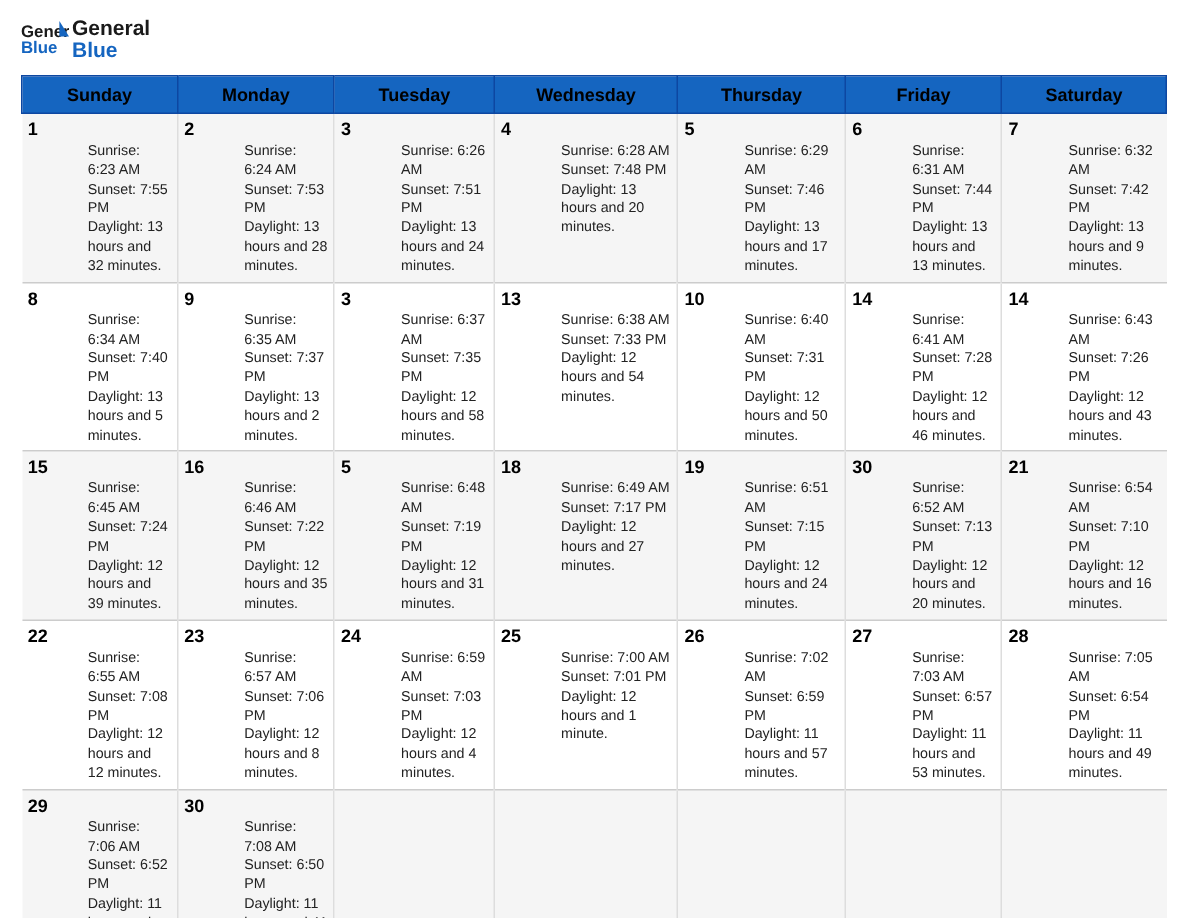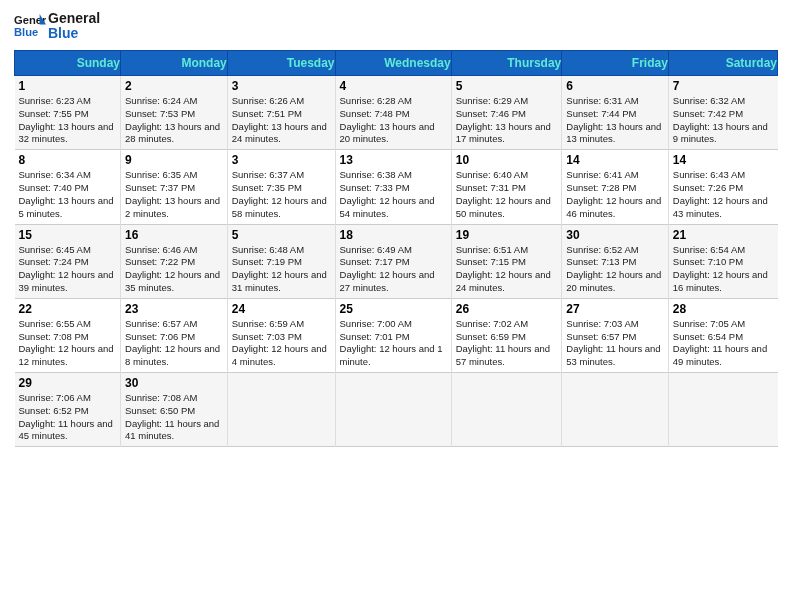--- a/index.html
+++ b/index.html
@@ -41,23 +41,23 @@
       font-size: 14px;
       color: #444;
     }
     table {
       width: 100%;
       border-collapse: collapse;
       font-size: 9.5px;
     }
     thead tr th {
       background-color: #1565c0;
-      color: #5eead4;
-      padding: 5px 0;
-      text-align: right;
+      color: #000000;
+      padding: 5px 20px;
+      text-align: center;
       font-size: 12px;
       font-weight: bold;
       border: 1px solid #0d47a1;
     }
     tbody tr {
       border-bottom: 1px solid #ccc;
     }
     tbody tr:nth-child(odd) {
       background-color: #f5f5f5;
     }
@@ -74,20 +74,21 @@
     td:last-child { border-right: none; }
     .day-num {
       font-size: 12px;
       font-weight: bold;
       display: block;
       margin-bottom: 2px;
     }
     .day-info {
       color: #222;
       line-height: 1.35;
+      margin-left: 40px;
     }
   </style>
 </head>
 <body>
 
 <div class="page">
   <div class="header">
     <div class="logo">
       <svg class="logo-icon" viewBox="0 0 40 40" xmlns="http://www.w3.org/2000/svg">
         <text y="18" font-size="14" font-weight="bold" fill="#1a1a1a">General</text>

